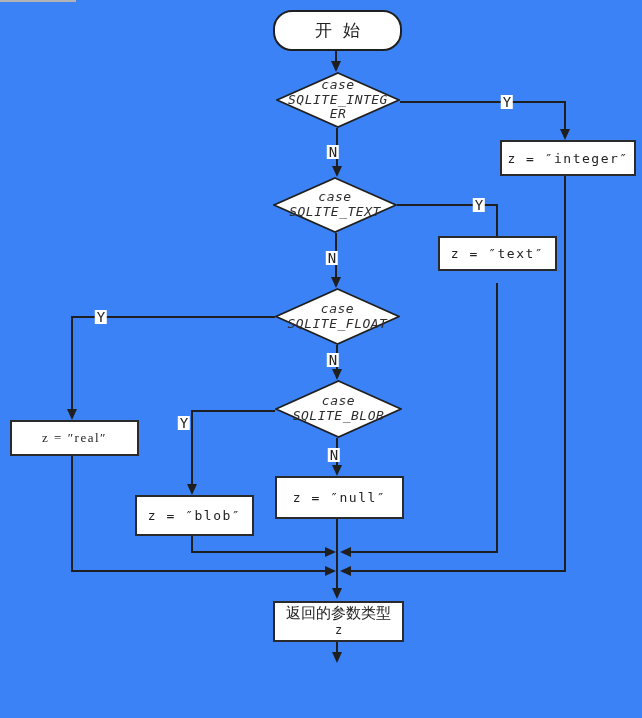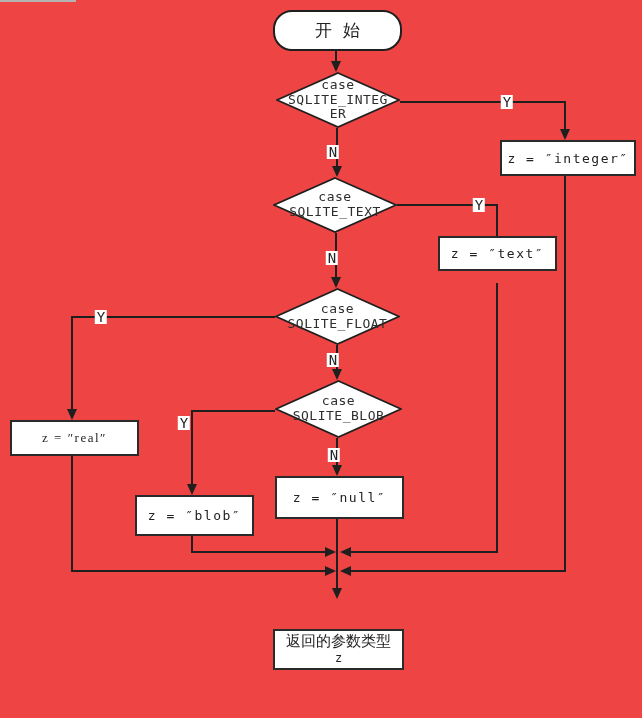--- a/index.html
+++ b/index.html
@@ -1,51 +1,51 @@
 <!DOCTYPE html>
 <html><head>
 <meta charset="utf-8">
 <style>
   html,body{margin:0;padding:0;background:#ffffff;}
   #canvas{
-    position:relative;width:642px;height:718px;background:#ef4444;overflow:hidden;
+    position:relative;width:642px;height:718px;background:#3b82f6;overflow:hidden;
     font-family:"DejaVu Sans Mono","Liberation Mono",monospace;color:#1a1a1a;
   }
   .line{position:absolute;background:#1f1f1f;}
   
   .arr-d{position:absolute;width:0;height:0;border-left:5px solid transparent;border-right:5px solid transparent;border-top:11px solid #1f1f1f;}
   .arr-l{position:absolute;width:0;height:0;border-top:5px solid transparent;border-bottom:5px solid transparent;border-right:11px solid #1f1f1f;}
   .arr-r{position:absolute;width:0;height:0;border-top:5px solid transparent;border-bottom:5px solid transparent;border-left:11px solid #1f1f1f;}
   
   .terminator{
     position:absolute;border:2px solid #1f1f1f;border-radius:19px;background:#fff;
     display:flex;align-items:center;justify-content:center;
     font-family:"DejaVu Serif","Liberation Serif",serif;font-size:17px;letter-spacing:11px;
     text-indent:11px;color:#222;
   }
   .process{
     position:absolute;border:2px solid #2a2a2a;background:#fff;
     display:flex;align-items:center;justify-content:center;
     font-size:13px;letter-spacing:1.5px;color:#222;white-space:nowrap;
   }
-  .diamond{position:absolute;}
+  .diamond{position:absolute;font-style:italic;}
   .diamond svg{position:absolute;left:0;top:0;display:block;}
   .diamond .dtext{
     position:absolute;left:0;top:0;width:100%;height:100%;
     display:flex;flex-direction:column;align-items:center;justify-content:center;
     font-size:13px;line-height:1.12;color:#2e2e2e;text-align:center;letter-spacing:0.5px;
   }
   .blabel{
     position:absolute;transform:translate(-50%,-50%);
     background:#fff;padding:0 2px;font-size:14px;line-height:1;color:#222;
   }
   .result-box{
     position:absolute;border:2px solid #2a2a2a;background:#fff;
     display:flex;flex-direction:column;align-items:center;justify-content:center;
-    font-family:"DejaVu Serif","Liberation Serif",serif;font-size:15px;line-height:1.3;color:#222;margin-top:28px;
+    font-family:"DejaVu Serif","Liberation Serif",serif;font-size:15px;line-height:1.3;color:#222;
   }
   .result-box .rz{font-family:"DejaVu Sans Mono","Liberation Mono",monospace;font-size:12px;}
   .artifact{position:absolute;background:#b3b3b3;}
 </style>
 </head>
 <body>
 
 <div id="canvas">
 
   <div class="artifact" style="left:0;top:0;width:76px;height:2px;"></div>

